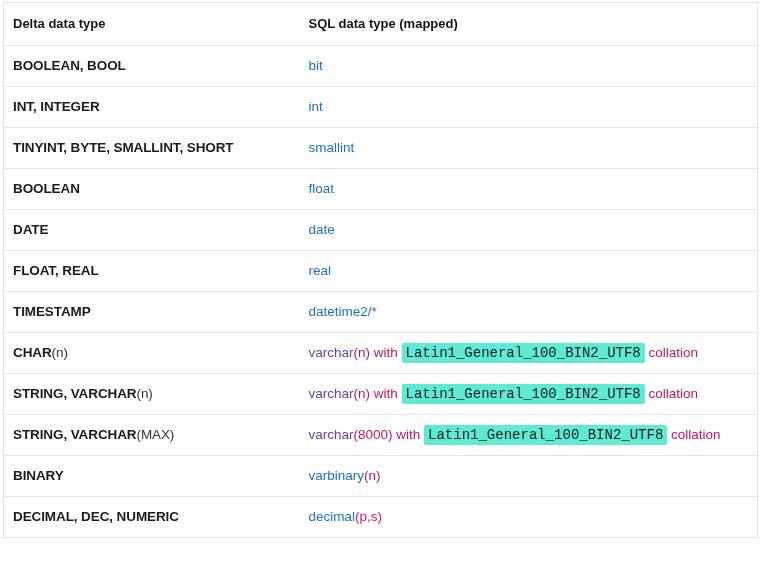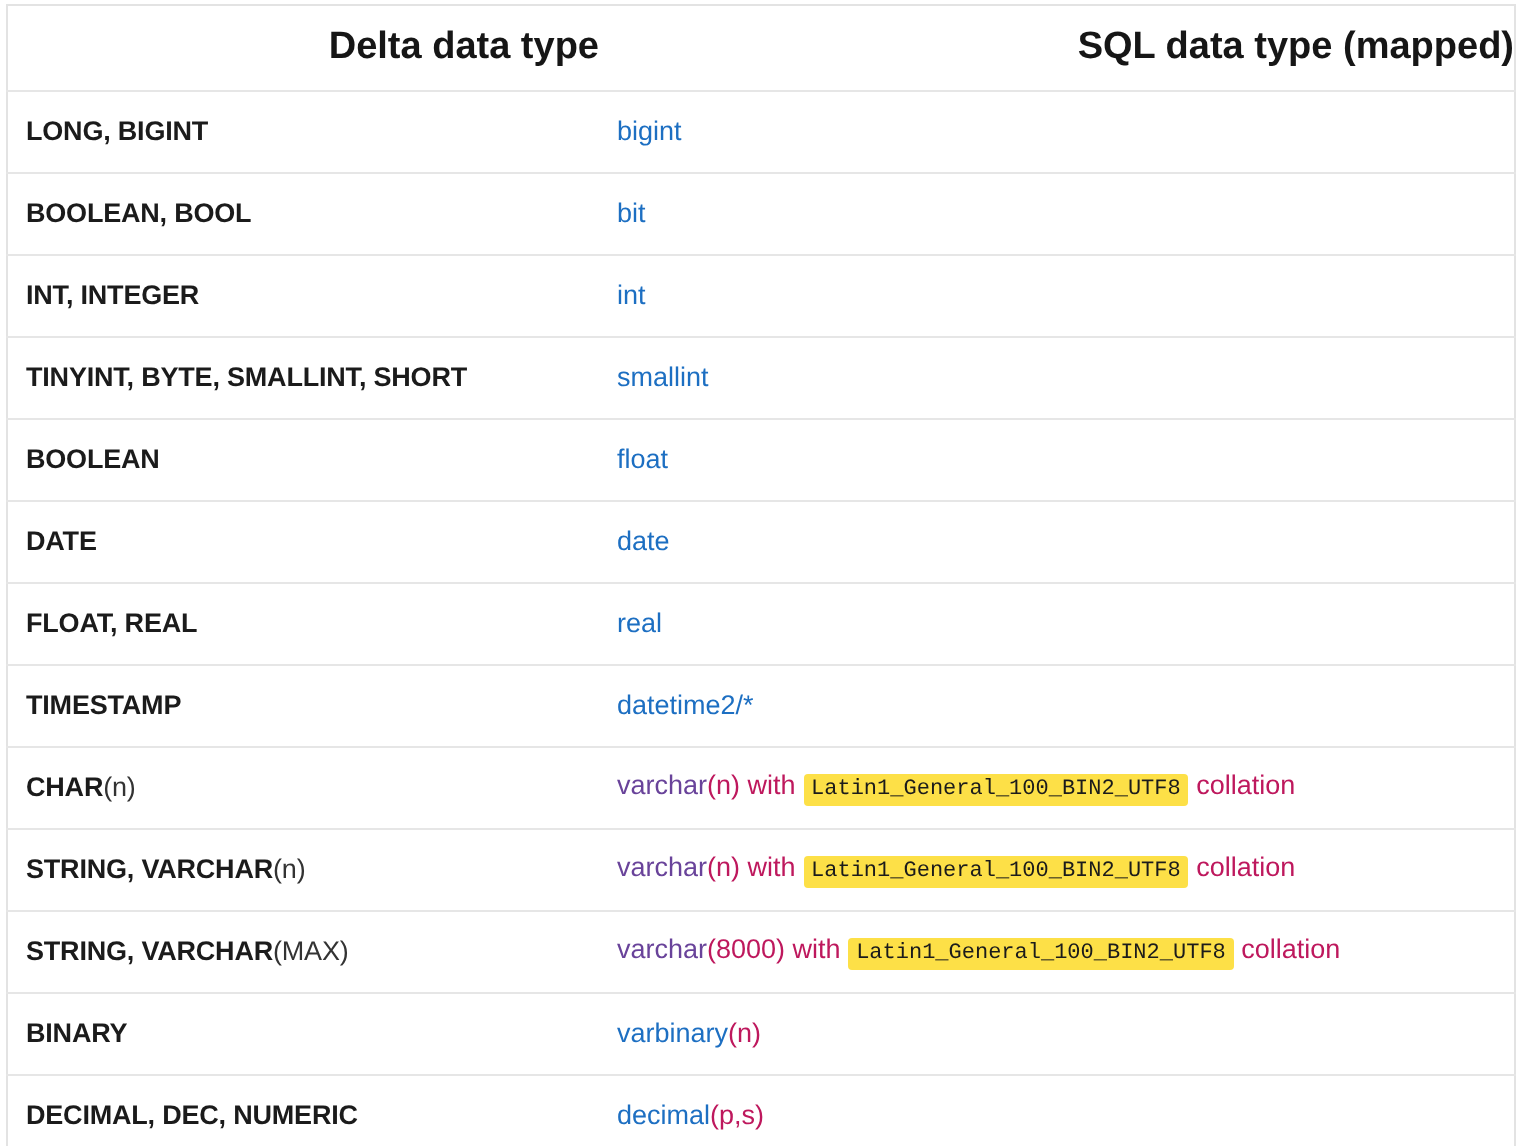--- a/index.html
+++ b/index.html
@@ -40,24 +40,23 @@
     font-size: 13.5px;
     line-height: 1.2;
     white-space: nowrap;
     overflow: hidden;
   }
 
   #mapping-table thead th {
     height: 42px;
     font-weight: 700;
     color: #161616;
-    font-size: 19px;
+    font-size: 13px;
     background: #ffffff;
     border-bottom: 1px solid #e6e6e6;
-    text-align: right;
   }
 
   #mapping-table tbody tr:last-child td {
     border-bottom: none;
   }
 
   
   .cell-delta {
     color: #1b1b1b;
     font-weight: 600;
@@ -83,47 +82,43 @@
   a.sql-link.visited {
     color: #69439a;
   }
 
   .sql-plain {
     color: #be185d;
   }
 
   code.collation {
     font-family: "Liberation Mono", "DejaVu Sans Mono", monospace;
-    background: #fde047;
+    background: #5eead4;
     color: #1b1b1b;
-    font-size: 11px;
+    font-size: 14px;
     padding: 2px 4px 2px 4px;
     border-radius: 2px;
     white-space: nowrap;
   }
 </style>
 </head>
 <body>
 
 <table id="mapping-table">
   <colgroup>
     <col class="col-delta">
     <col class="col-sql">
   </colgroup>
   <thead>
     <tr>
       <th>Delta data type</th>
       <th>SQL data type (mapped)</th>
     </tr>
   </thead>
   <tbody id="table-body">
-      <tr>
-        <td class="cell-delta"><span>LONG, BIGINT</span></td>
-        <td class="cell-sql"><a class="sql-link" href="#">bigint</a></td>
-      </tr>
       <tr>
         <td class="cell-delta"><span>BOOLEAN, BOOL</span></td>
         <td class="cell-sql"><a class="sql-link" href="#">bit</a></td>
       </tr>
       <tr>
         <td class="cell-delta"><span>INT, INTEGER</span></td>
         <td class="cell-sql"><a class="sql-link" href="#">int</a></td>
       </tr>
       <tr>
         <td class="cell-delta"><span>TINYINT, BYTE, SMALLINT, SHORT</span></td>

